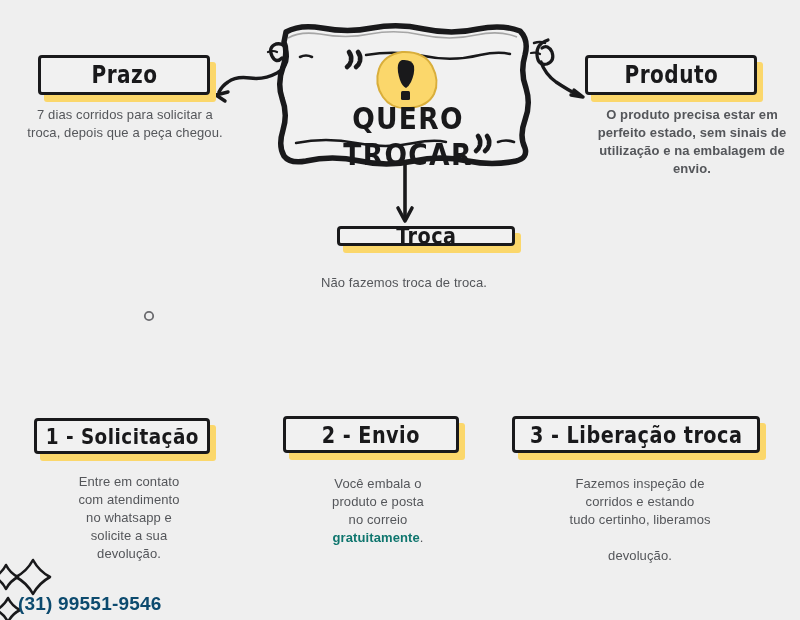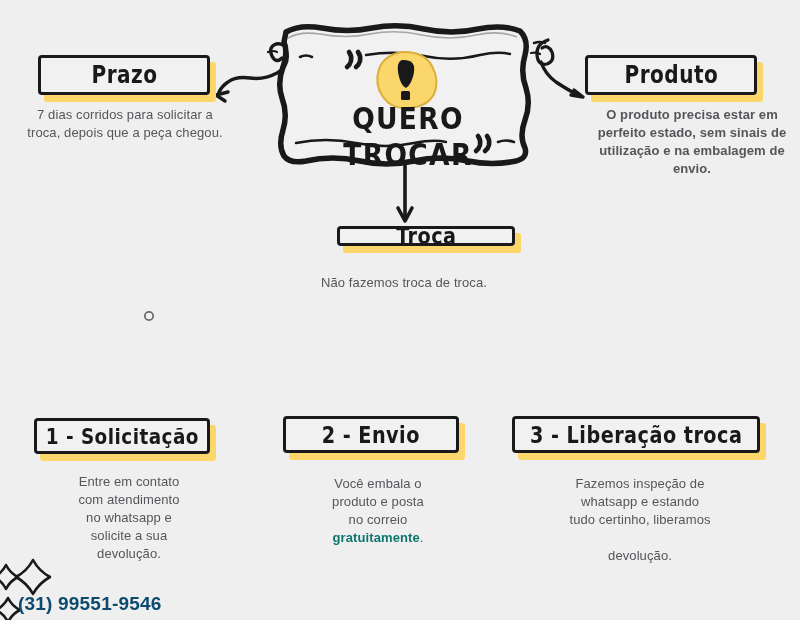--- a/index.html
+++ b/index.html
@@ -220,19 +220,19 @@
     <b>gratuitamente</b><span>.</span>
   </div>
 
   <div class="hbox" style="left:512px; top:416px; width:248px; height:37px;">
     <div class="hbox-shadow"></div>
     <div class="hbox-face"></div>
     <div class="hbox-label" style="font-size:23px;">3 - Liberação troca</div>
   </div>
   <div class="body-text" style="left:504px; top:475px; width:272px;">
     <span>Fazemos inspeção de</span><br>
-    <span>whatsapp e estando</span><br>
+    <span>corridos e estando</span><br>
     <span>tudo certinho, liberamos</span><br>
     <br>
     <span>devolução.</span>
   </div>
 
 </div>
 
 </body></html>

